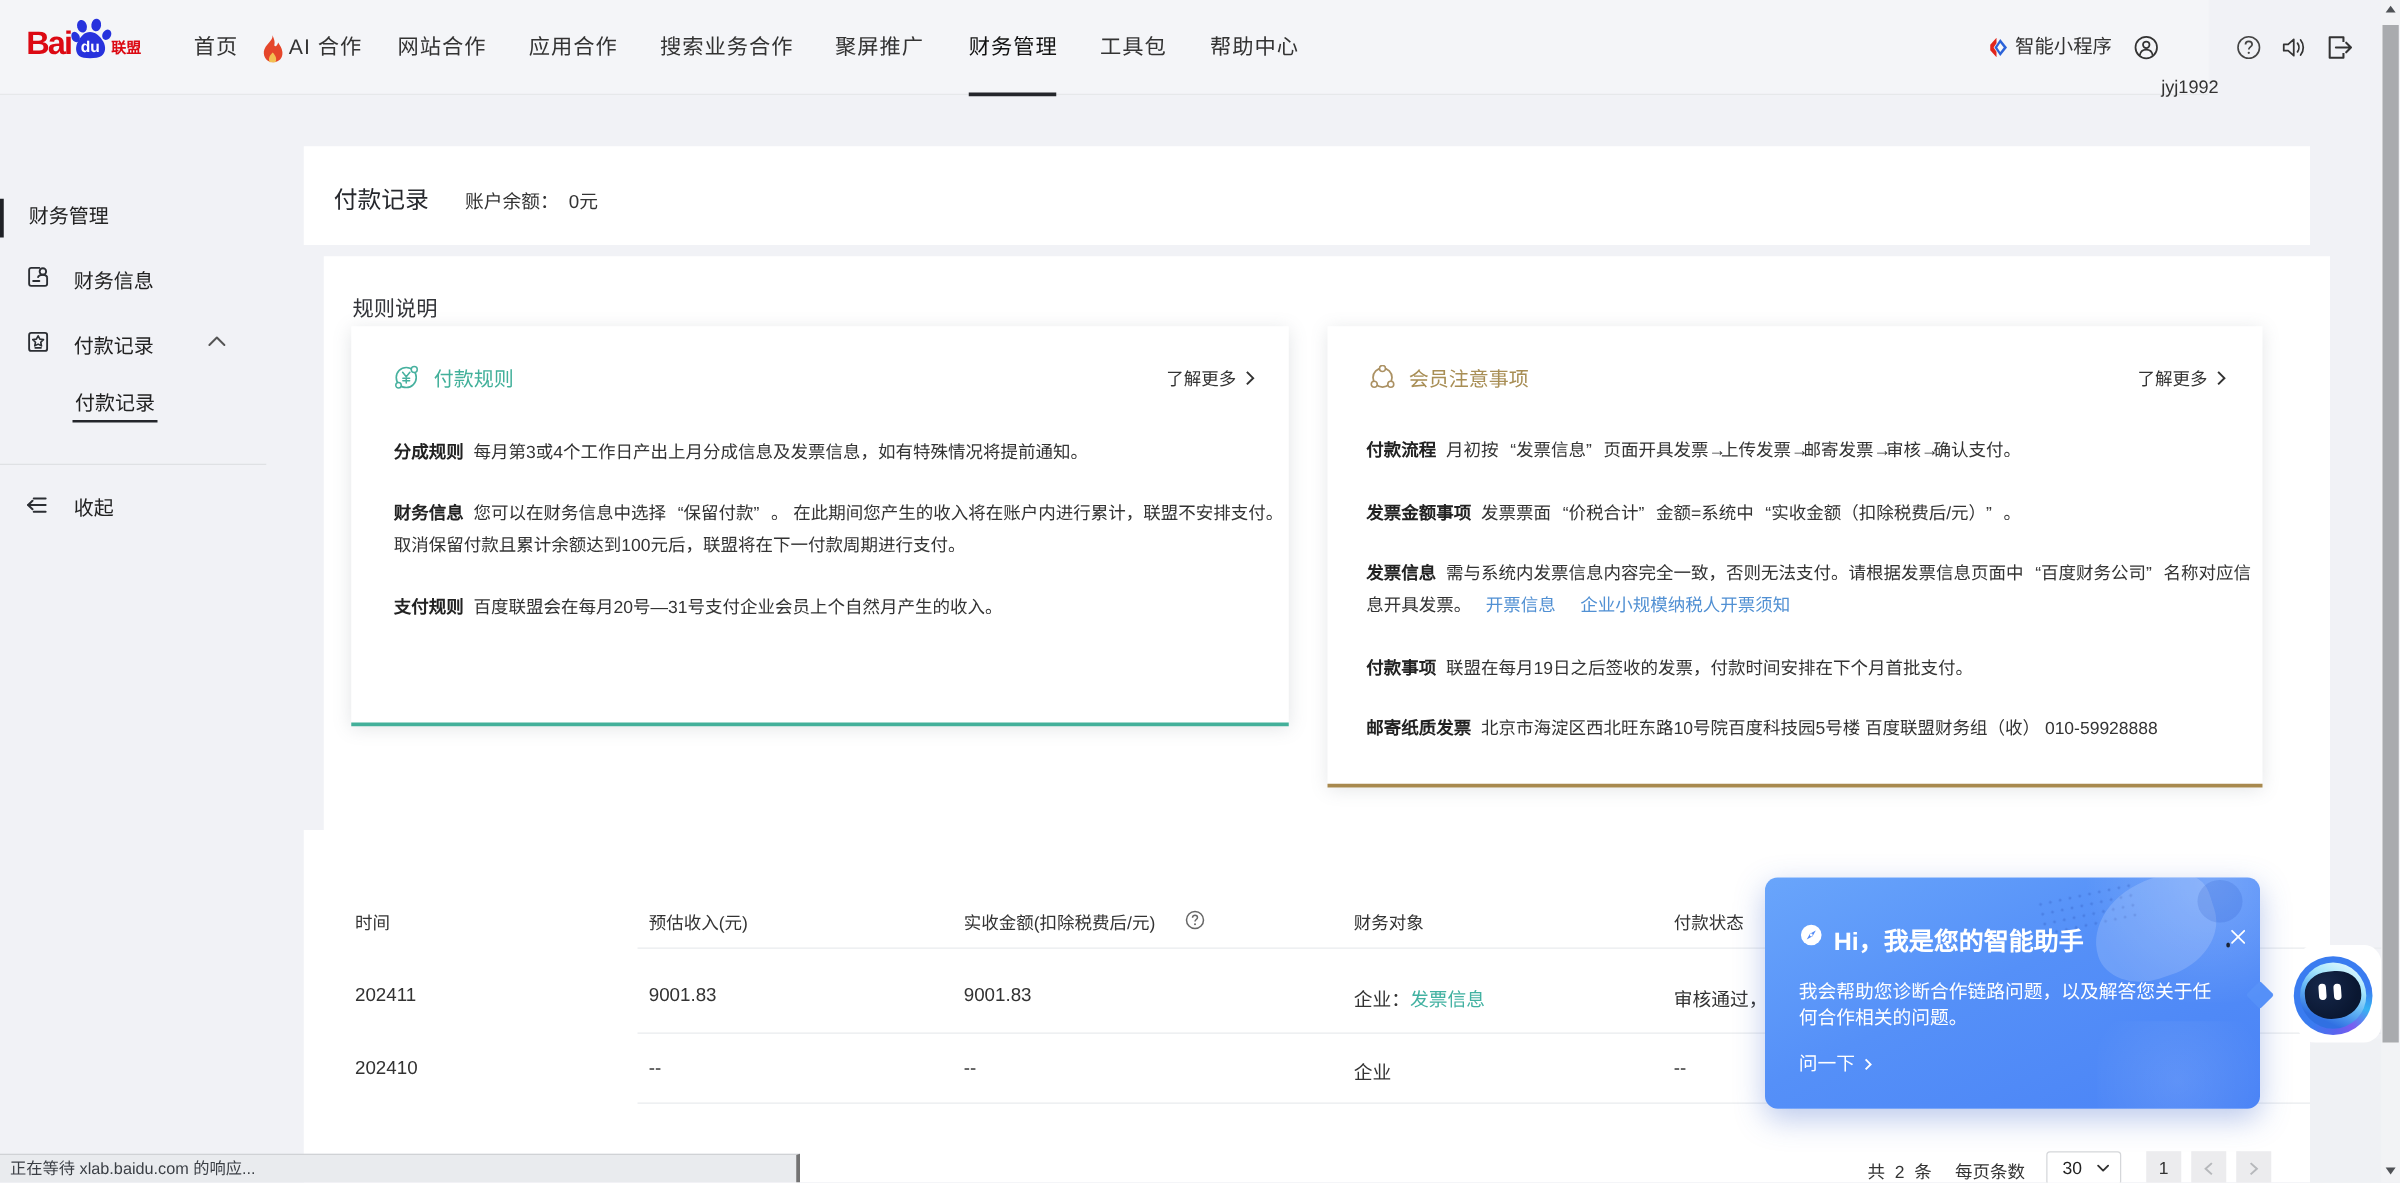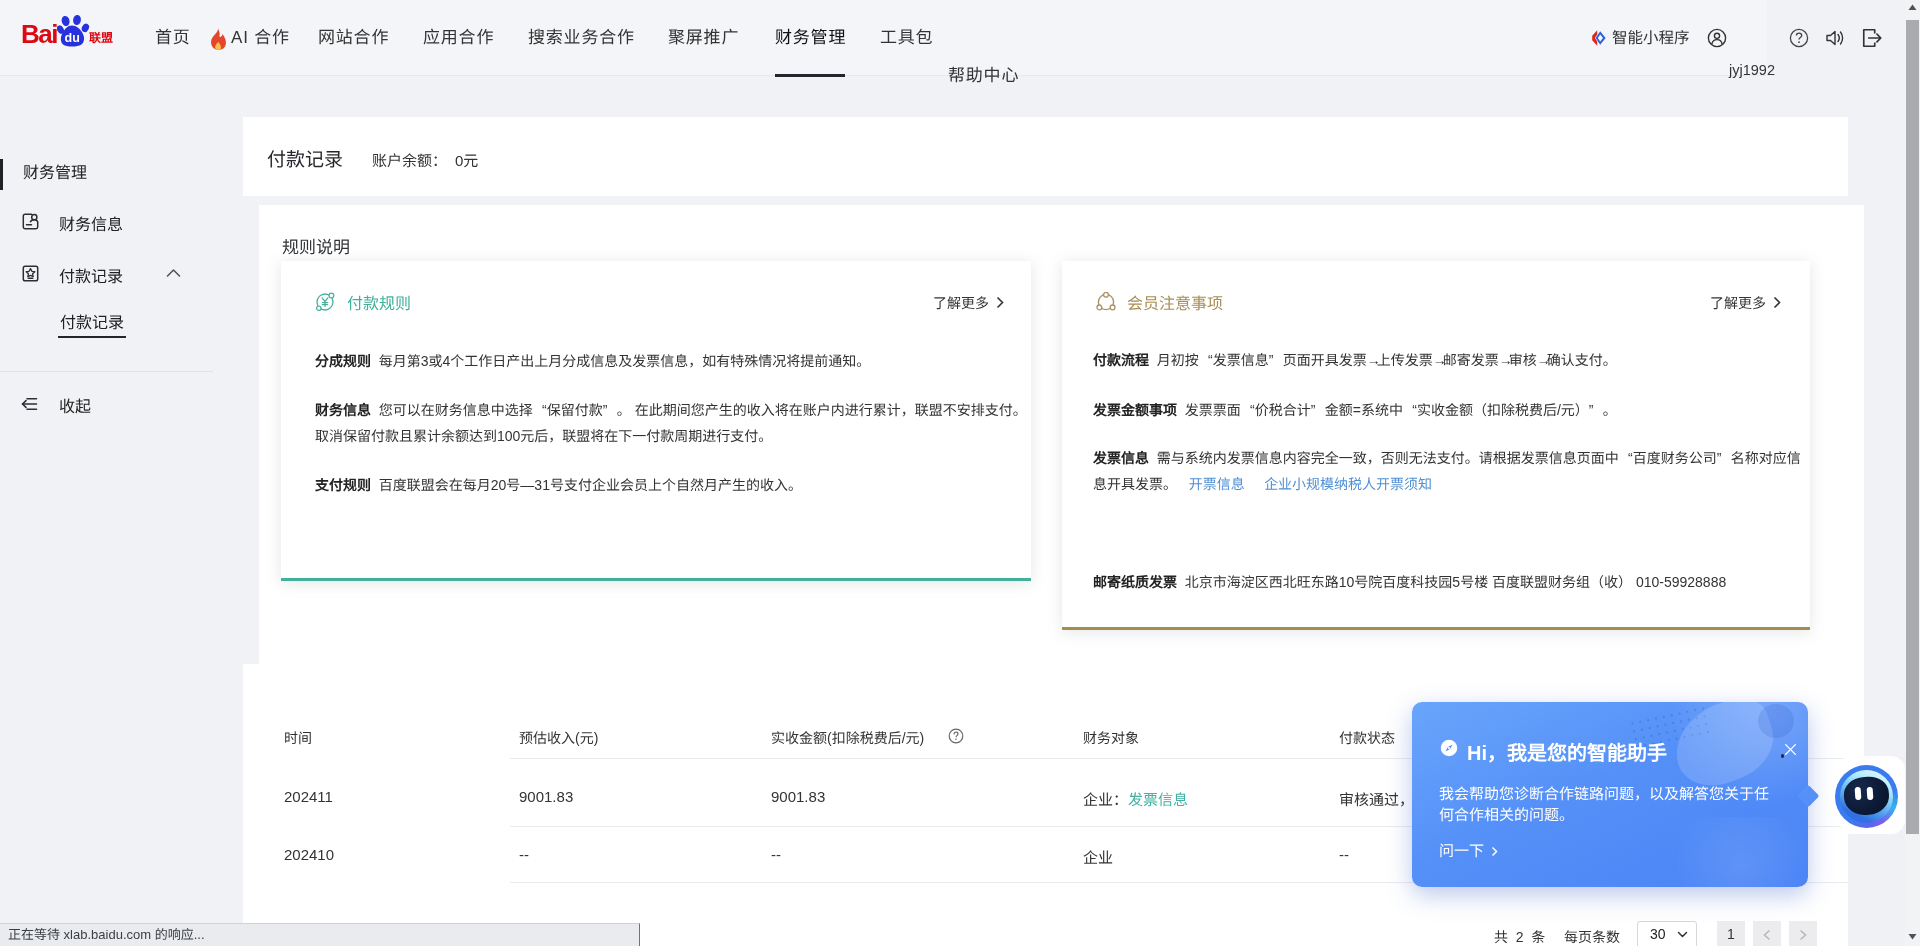--- a/index.html
+++ b/index.html
@@ -28,21 +28,21 @@
 .more { position:absolute; font-size:14px; color:#333; }
 
 .th { position:absolute; font-size:14px; color:#333; white-space:nowrap; }
 .td { position:absolute; font-size:15px; color:#333; white-space:nowrap; }
 .hr { position:absolute; height:1px; background:#e9ebee; left:267px; width:1557px; }
 
 #pop { position:absolute; left:1412px; top:702px; width:396px; height:185px; border-radius:10px; z-index:20;
   background:linear-gradient(155deg,#69a5fb 0%, #5590f8 45%, #4a83f6 100%); box-shadow:0 8px 24px rgba(60,100,200,0.35); color:#fff; }
 #pop .tail { position:absolute; right:-8px; top:86px; width:16px; height:16px; background:#5590f8; transform:rotate(45deg); border-radius:2px; }
 
-#statusbar { position:absolute; left:0px; top:923px; width:640px; height:23px; background:#e9ebee; border-top:1px solid #d0d2d5; border-right:1px solid #737373; font-size:13px; color:#3b3f45; line-height:22px; padding-left:8px; z-index:30; }
+#statusbar { position:absolute; left:0px; top:923px; width:640px; height:23px; background:#e9ebee; border-top:1px solid #d0d2d5; border-right:3px solid #737373; font-size:13px; color:#3b3f45; line-height:22px; padding-left:8px; z-index:30; }
 #scroll { position:absolute; right:0; top:0; width:15px; height:946px; background:#f2f3f5; z-index:40; }
 #thumb { position:absolute; right:1px; top:20px; width:13px; height:814px; background:#a9abae; }
 .pgbtn { position:absolute; top:921px; height:27px; background:#ececee; color:#333; font-size:14px; text-align:center; line-height:27px; }
 </style>
 </head>
 <body>
 
 <div id="nav">
 
   <div class="abs" style="left:21px; top:12px; width:130px; height:46px;">
@@ -62,21 +62,21 @@
       <path d="M9.5 1 C10.5 4.5 4 7.5 3.5 12.5 C3.1 16.8 6 20 10 20 C14 20 16.9 17 16.5 12.8 C16.2 9.8 14.4 8 13.6 6.2 C12.8 8.8 11.3 9.3 10.8 8.1 C11.6 5.6 10.4 2.8 9.5 1 Z" fill="#e5462b"></path>
       <path d="M7.6 20 C6.2 17.2 8.0 14.8 9.7 13.2 C11.6 15.2 12.9 17.5 11.6 20 Z" fill="#f3c052"></path>
     </svg>
   <div class="navitem" style="left:231px;">AI 合作</div>
   <div class="navitem" style="left:318px;">网站合作</div>
   <div class="navitem" style="left:423px;">应用合作</div>
   <div class="navitem" style="left:528px;">搜索业务合作</div>
   <div class="navitem" style="left:668px;">聚屏推广</div>
   <div class="navitem" style="left:775px; color:#111;">财务管理</div>
   <div class="navitem" style="left:880px;">工具包</div>
-  <div class="navitem" style="left:948px;margin-top:38px;">帮助中心</div>
+  <div class="navitem" style="left:968px;">帮助中心</div>
 
   <svg class="abs" style="left:1590px; top:29px;" width="18" height="18" viewBox="0 0 18 18">
     <path d="M7.2 1.2 L2.2 6.8 L2.2 11.2 L7.2 16.8 L7.2 12.4 L4.9 9 L7.2 5.6 Z" fill="#e1251b"></path>
     <path d="M10.2 2.2 L15.6 9 L10.2 15.8 L5.6 9 Z" fill="#2b62d9"></path>
     <path d="M10.2 5.4 L13 9 L10.2 12.6 L7.8 9 Z" fill="#f6f7f9"></path>
   </svg>
   <div class="navitem" style="left:1612px; font-size:15.5px; letter-spacing:0;">智能小程序</div>
   <svg class="abs" style="left:1707px; top:28px;" width="20" height="20" viewBox="0 0 20 20">
       <circle cx="10" cy="10" r="8.6" fill="none" stroke="#333" stroke-width="1.4"></circle>
       <circle cx="10" cy="7.8" r="2.6" fill="none" stroke="#333" stroke-width="1.4"></circle>
@@ -159,20 +159,21 @@
       <circle cx="16.6" cy="15.4" r="2.4" fill="#fff" stroke="#ab9163" stroke-width="1.3"></circle>
     </svg>
     <span class="abs gd" style="left:65px; top:29px; font-size:16px;">会员注意事项</span>
     <div class="more" style="left:648px; top:31px;">了解更多 <svg class="chev" width="8" height="13" viewBox="0 0 8 13">
           <path d="M1.5 1.5 L6.5 6.5 L1.5 11.5" fill="none" stroke="#333" stroke-width="1.6"></path>
         </svg></div>
     <div class="para" style="left:31px; top:88px;"><span class="b">付款流程</span>&nbsp; 月初按<span class="q qo">“</span>发票信息<span class="q">”</span>页面开具发票<span class="ar">→</span>上传发票<span class="ar">→</span>邮寄发票<span class="ar">→</span>审核<span class="ar">→</span>确认支付。</div>
     <div class="para" style="left:31px; top:138px;"><span class="b">发票金额事项</span>&nbsp; 发票票面<span class="q qo">“</span>价税合计<span class="q">”</span>金额=系统中<span class="q qo">“</span>实收金额（扣除税费后/元）<span class="q">”</span>。</div>
     <div class="para" style="left:31px; top:186px;"><span class="b">发票信息</span>&nbsp; 需与系统内发票信息内容完全一致，否则无法支付。请根据发票信息页面中<span class="q qo">“</span>百度财务公司<span class="q">”</span>名称对应信</div>
     <div class="para" style="left:31px; top:212px;">息开具发票。&nbsp;&nbsp; <span class="lnk">开票信息</span> &nbsp;&nbsp;&nbsp; <span class="lnk">企业小规模纳税人开票须知</span></div>
+    <div class="para" style="left:31px; top:262px;"><span class="b">付款事项</span>&nbsp; 联盟在每月19日之后签收的发票，付款时间安排在下个月首批支付。</div>
     <div class="para" style="left:31px; top:310px;"><span class="b">邮寄纸质发票</span>&nbsp; 北京市海淀区西北旺东路10号院百度科技园5号楼 百度联盟财务组（收） 010-59928888</div>
   </div>
 </div>
 
 <div class="card" style="left:243px; top:664px; width:1605px; height:282px;">
   <div class="th" style="left:41px; top:63px;">时间</div>
   <div class="th" style="left:276px; top:63px;">预估收入(元)</div>
   <div class="th" style="left:528px; top:63px;">实收金额(扣除税费后/元)</div>
   <svg class="abs" style="left:705px; top:64px;" width="16" height="16" viewBox="0 0 16 16">
       <circle cx="8" cy="8" r="6.8" fill="none" stroke="#666" stroke-width="1.2"></circle>

